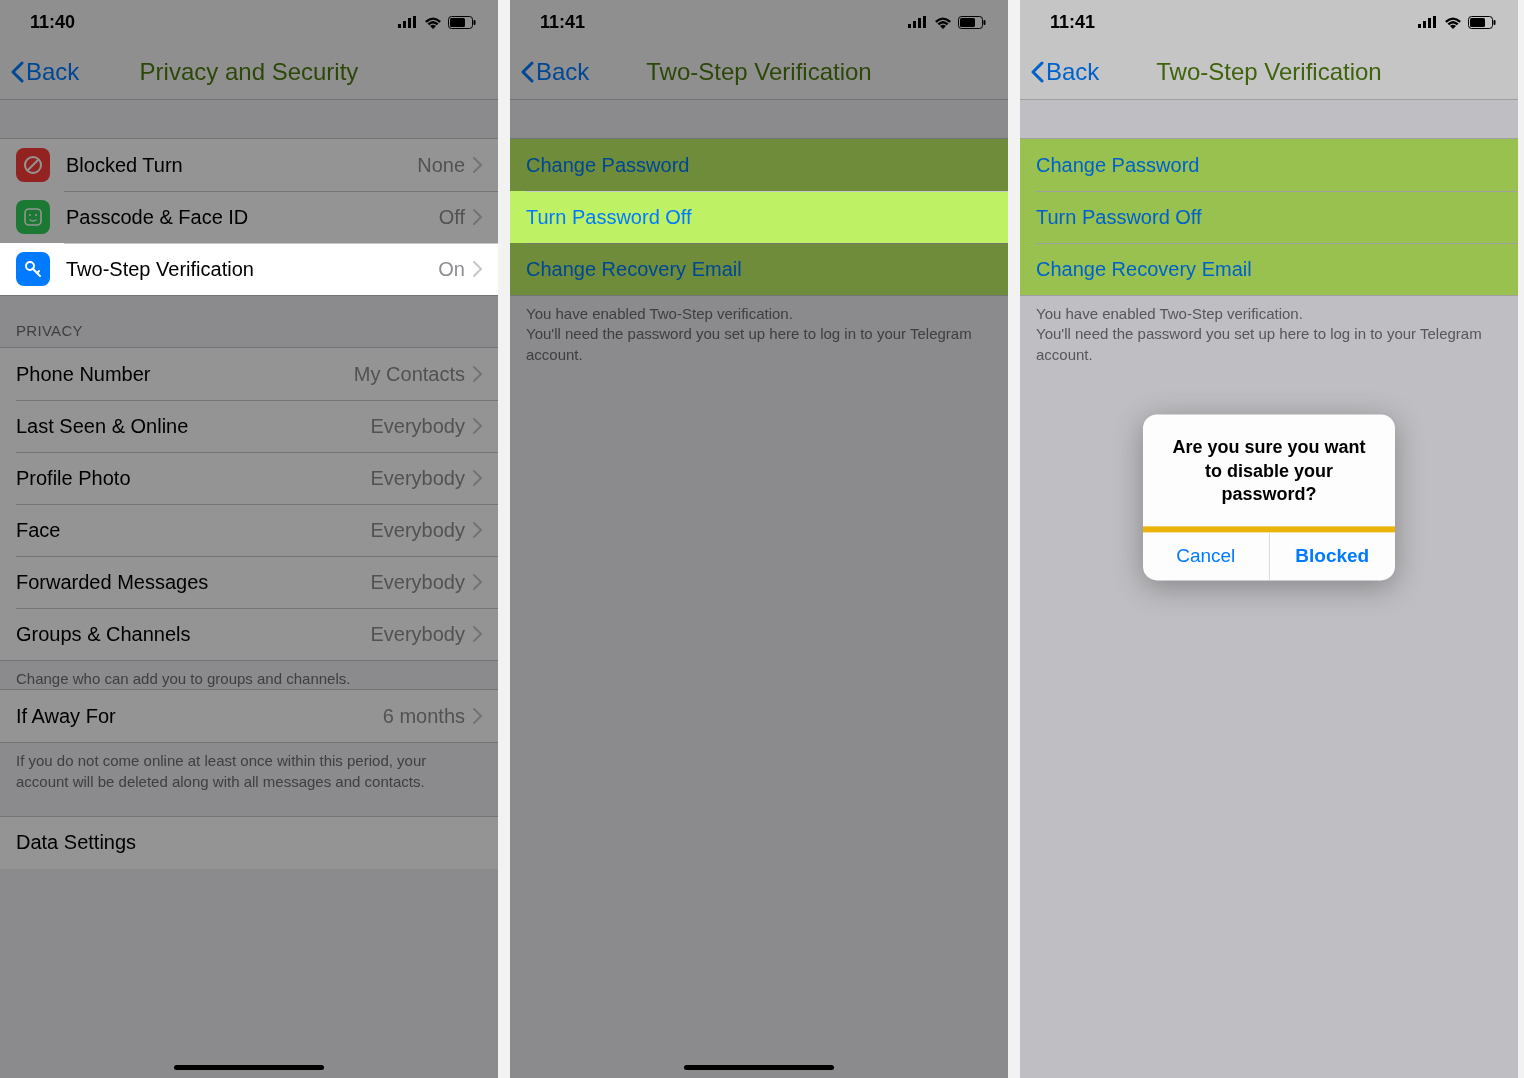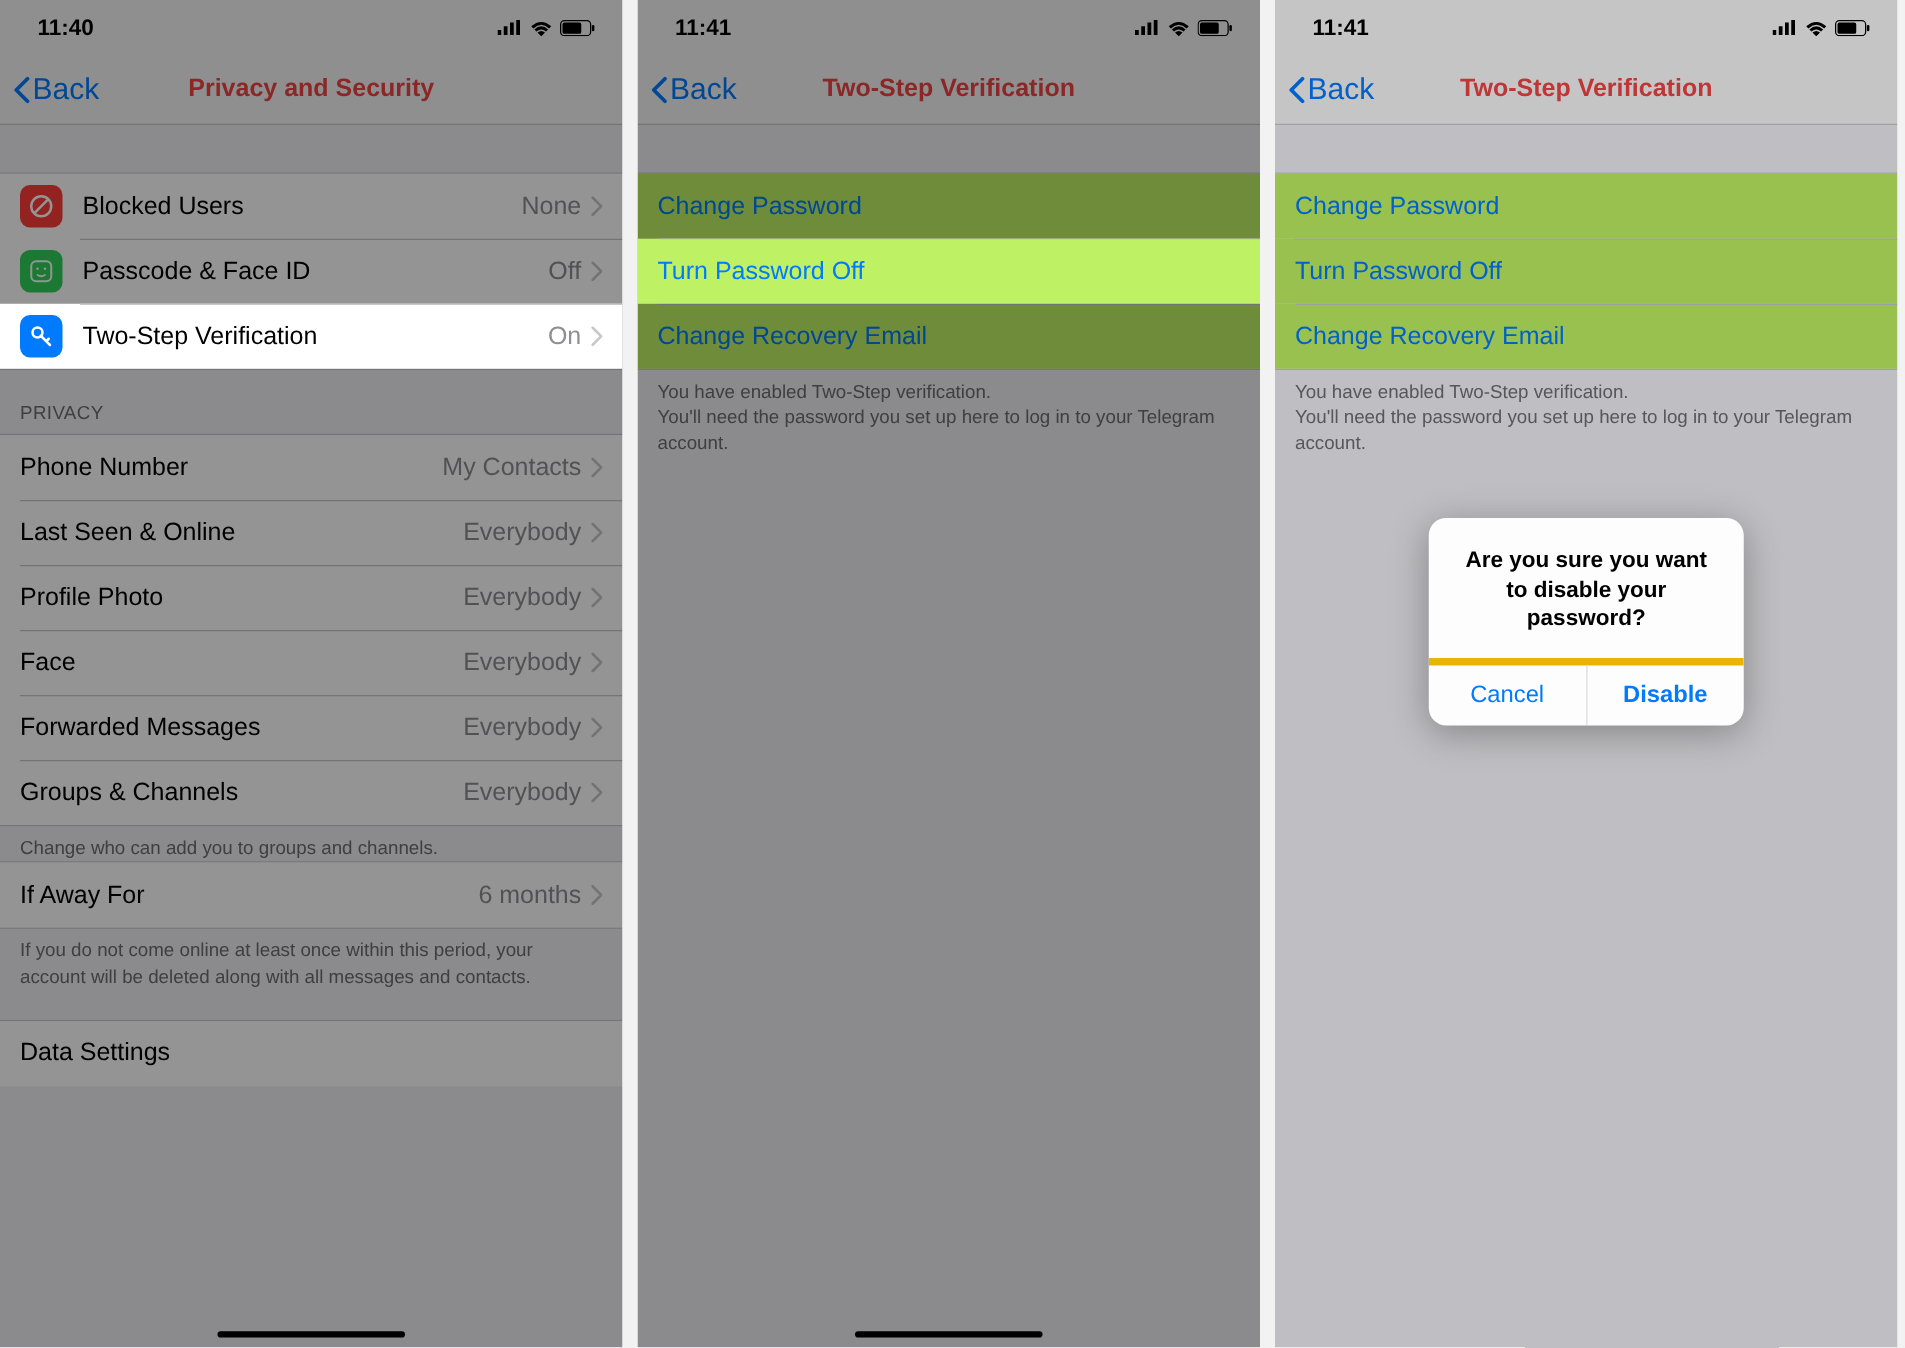--- a/index.html
+++ b/index.html
@@ -64,23 +64,23 @@
     display: flex;
     align-items: center;
     color: #007aff;
     font-size: 24px;
   }
   .nav-back svg { margin-right: 2px; }
   .nav-title {
     position: absolute;
     left: 0; right: 0;
     text-align: center;
-    font-size: 20px;
-    font-weight: 700;
-    color: #ef4444;
+    font-size: 24px;
+    font-weight: 400;
+    color: #4d7c0f;
     pointer-events: none;
   }
   .spacer-sm { height: 38px; }
   .list { background: #fff; }
   .row {
     display: flex;
     align-items: center;
     height: 52px;
     padding: 0 16px 0 16px;
     position: relative;
@@ -220,21 +220,21 @@
   <div class="spacer-sm"></div>
 
   <div class="list topborder botborder">
     <div class="row withicon">
       <div class="icon" style="background:#fc3d39">
         <svg width="20" height="20" viewBox="0 0 20 20">
             <circle cx="10" cy="10" r="8" fill="none" stroke="#fff" stroke-width="2"></circle>
             <line x1="4.5" y1="15.5" x2="15.5" y2="4.5" stroke="#fff" stroke-width="2"></line>
           </svg>
       </div>
-      <span class="label">Blocked Users</span>
+      <span class="label">Blocked Turn</span>
       <span class="value">None</span>
       <svg class="chev" width="9" height="16" viewBox="0 0 9 16">
           <path d="M1 1 L8 8 L1 15" stroke="#c7c7cc" stroke-width="2" fill="none" stroke-linecap="round"></path>
         </svg>
     </div>
     <div class="row withicon">
       <div class="icon" style="background:#30d158">
         <svg width="20" height="20" viewBox="0 0 20 20">
             <rect x="2" y="2" width="16" height="16" rx="4" fill="none" stroke="#fff" stroke-width="1.6"></rect>
             <circle cx="7" cy="8" r="1" fill="#fff"></circle>
@@ -426,17 +426,17 @@
   <div class="section-footer" style="white-space:pre-line">You have enabled Two-Step verification.
 You'll need the password you set up here to log in to your Telegram account.</div>
 
   <div class="alert">
     <div class="alert-msg">Are you sure you want to disable your password?</div>
     <div class="alert-btns">
       <div class="alert-btn">
         <span>Cancel</span>
       </div>
       <div class="alert-btn">
-        <span>Disable</span>
+        <span>Blocked</span>
       </div>
     </div>
   </div>
 </div>
 
 </body></html>

